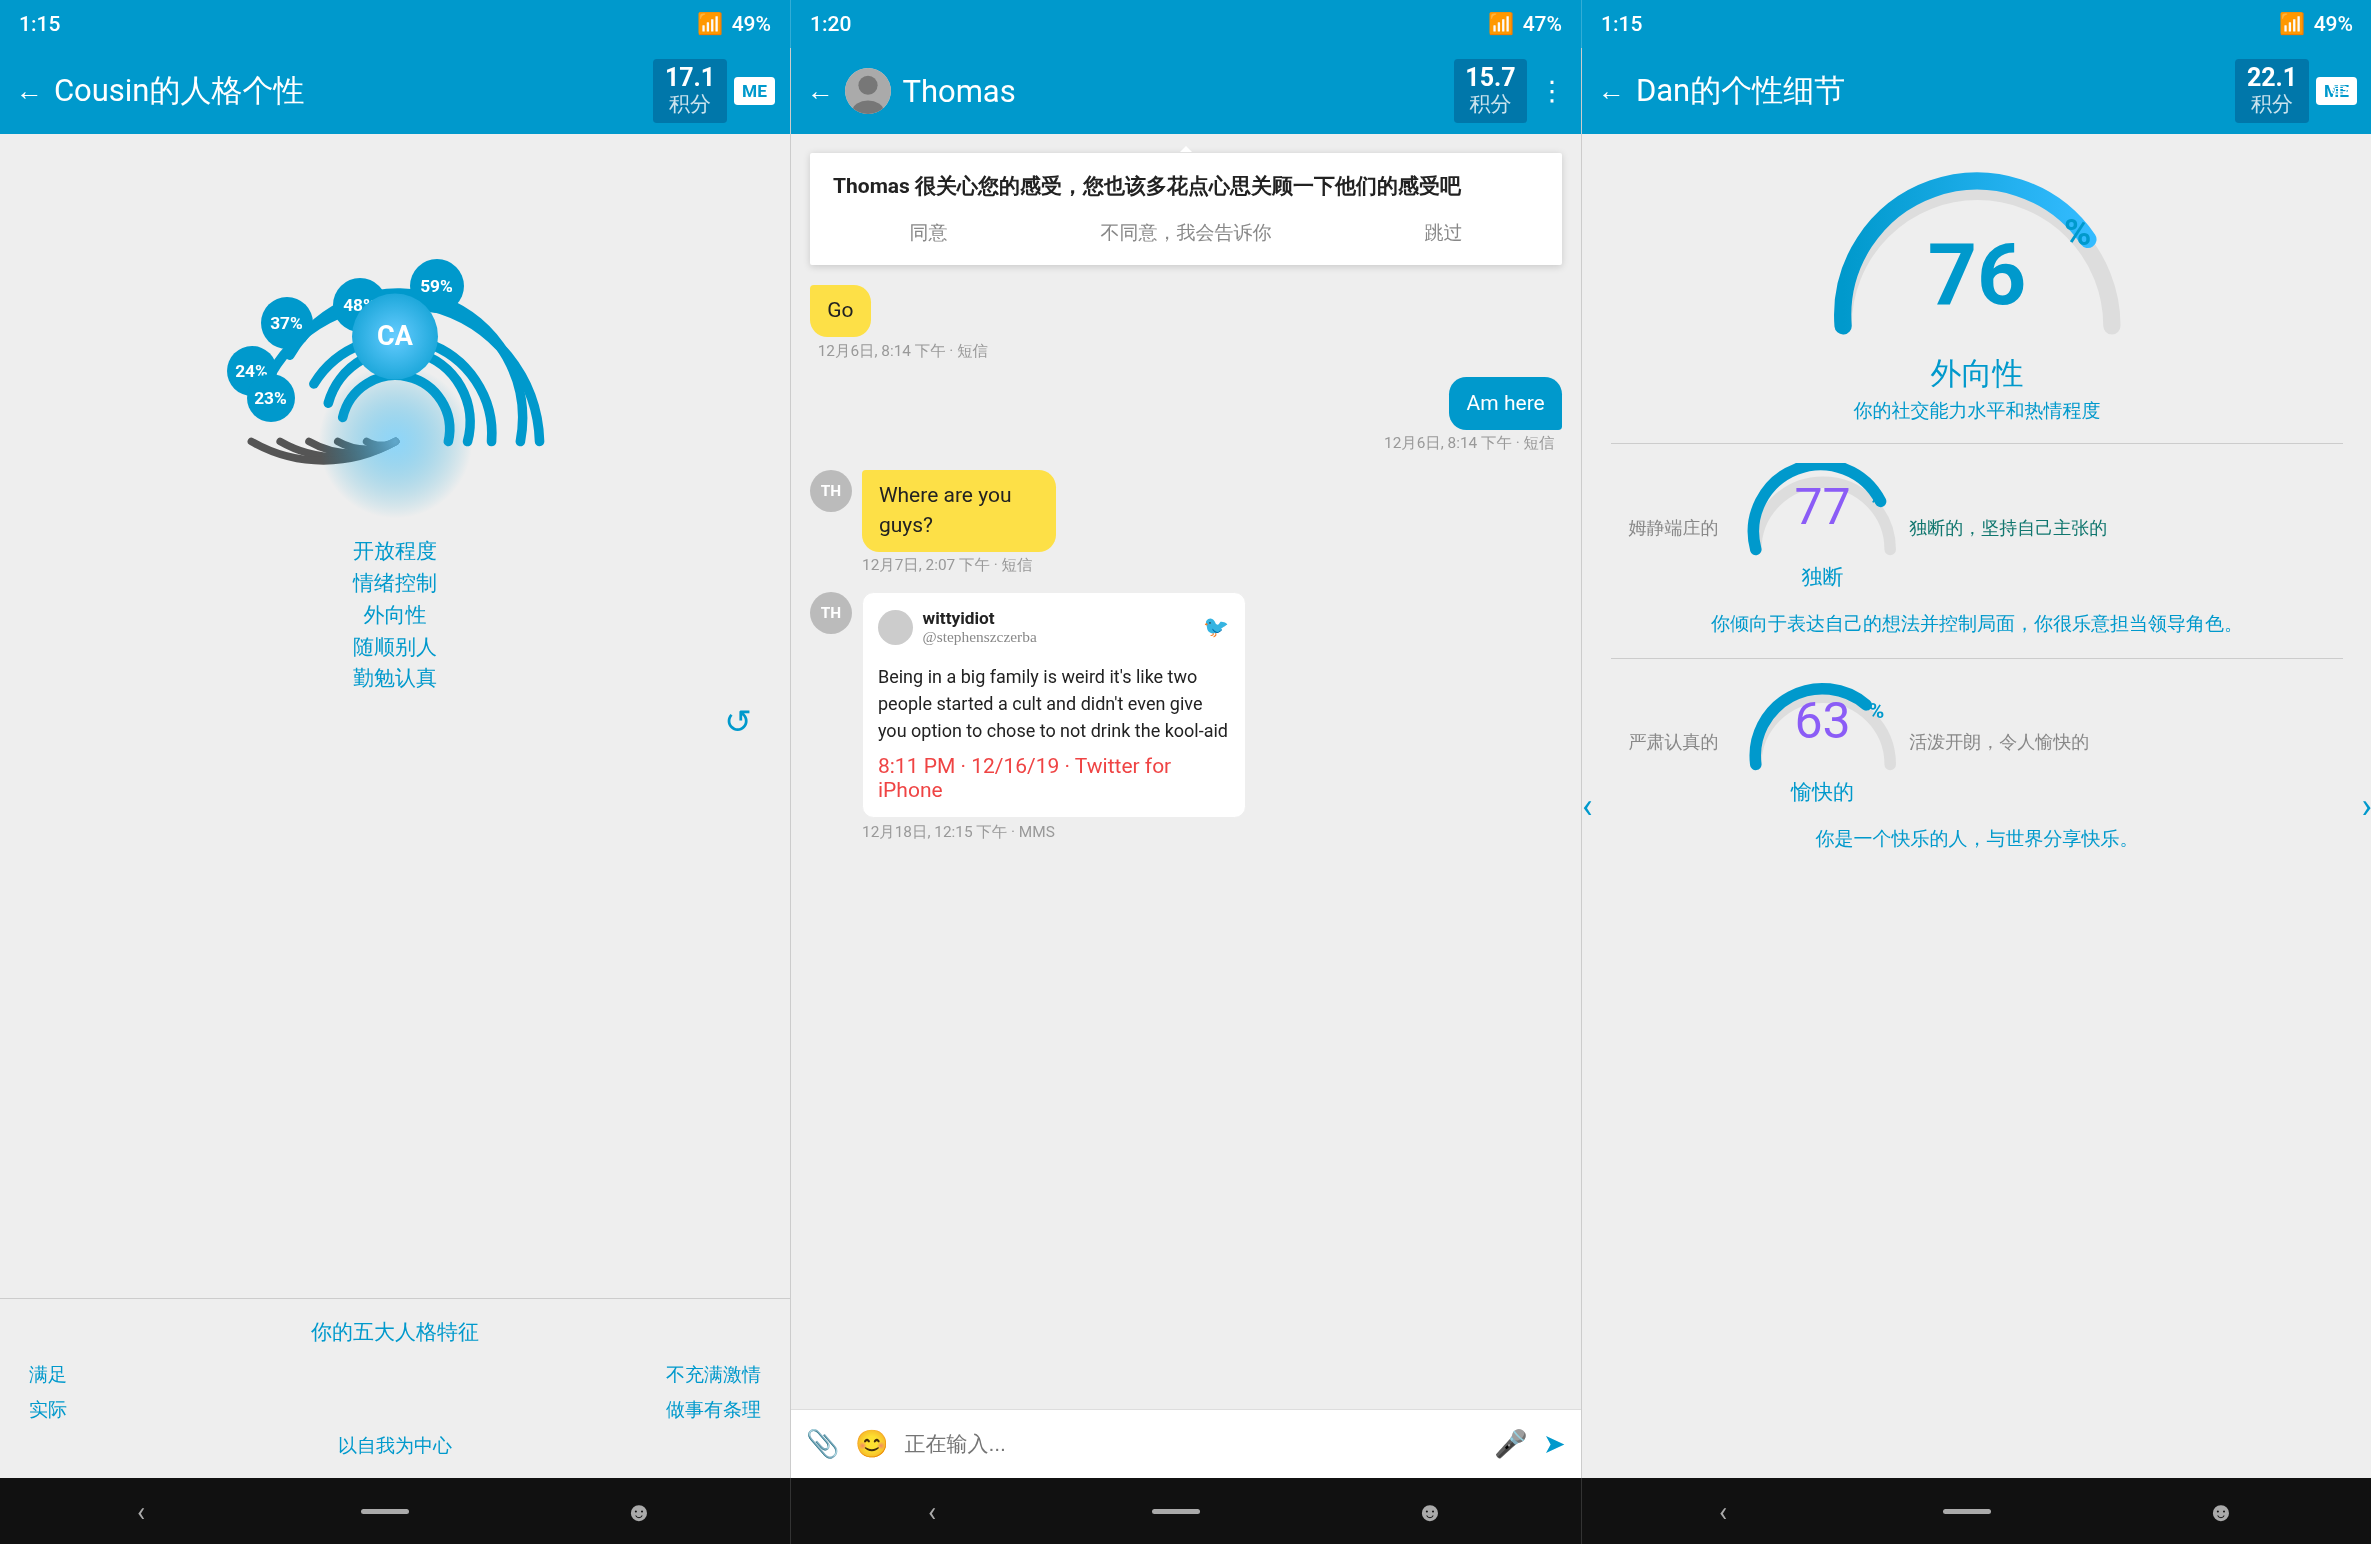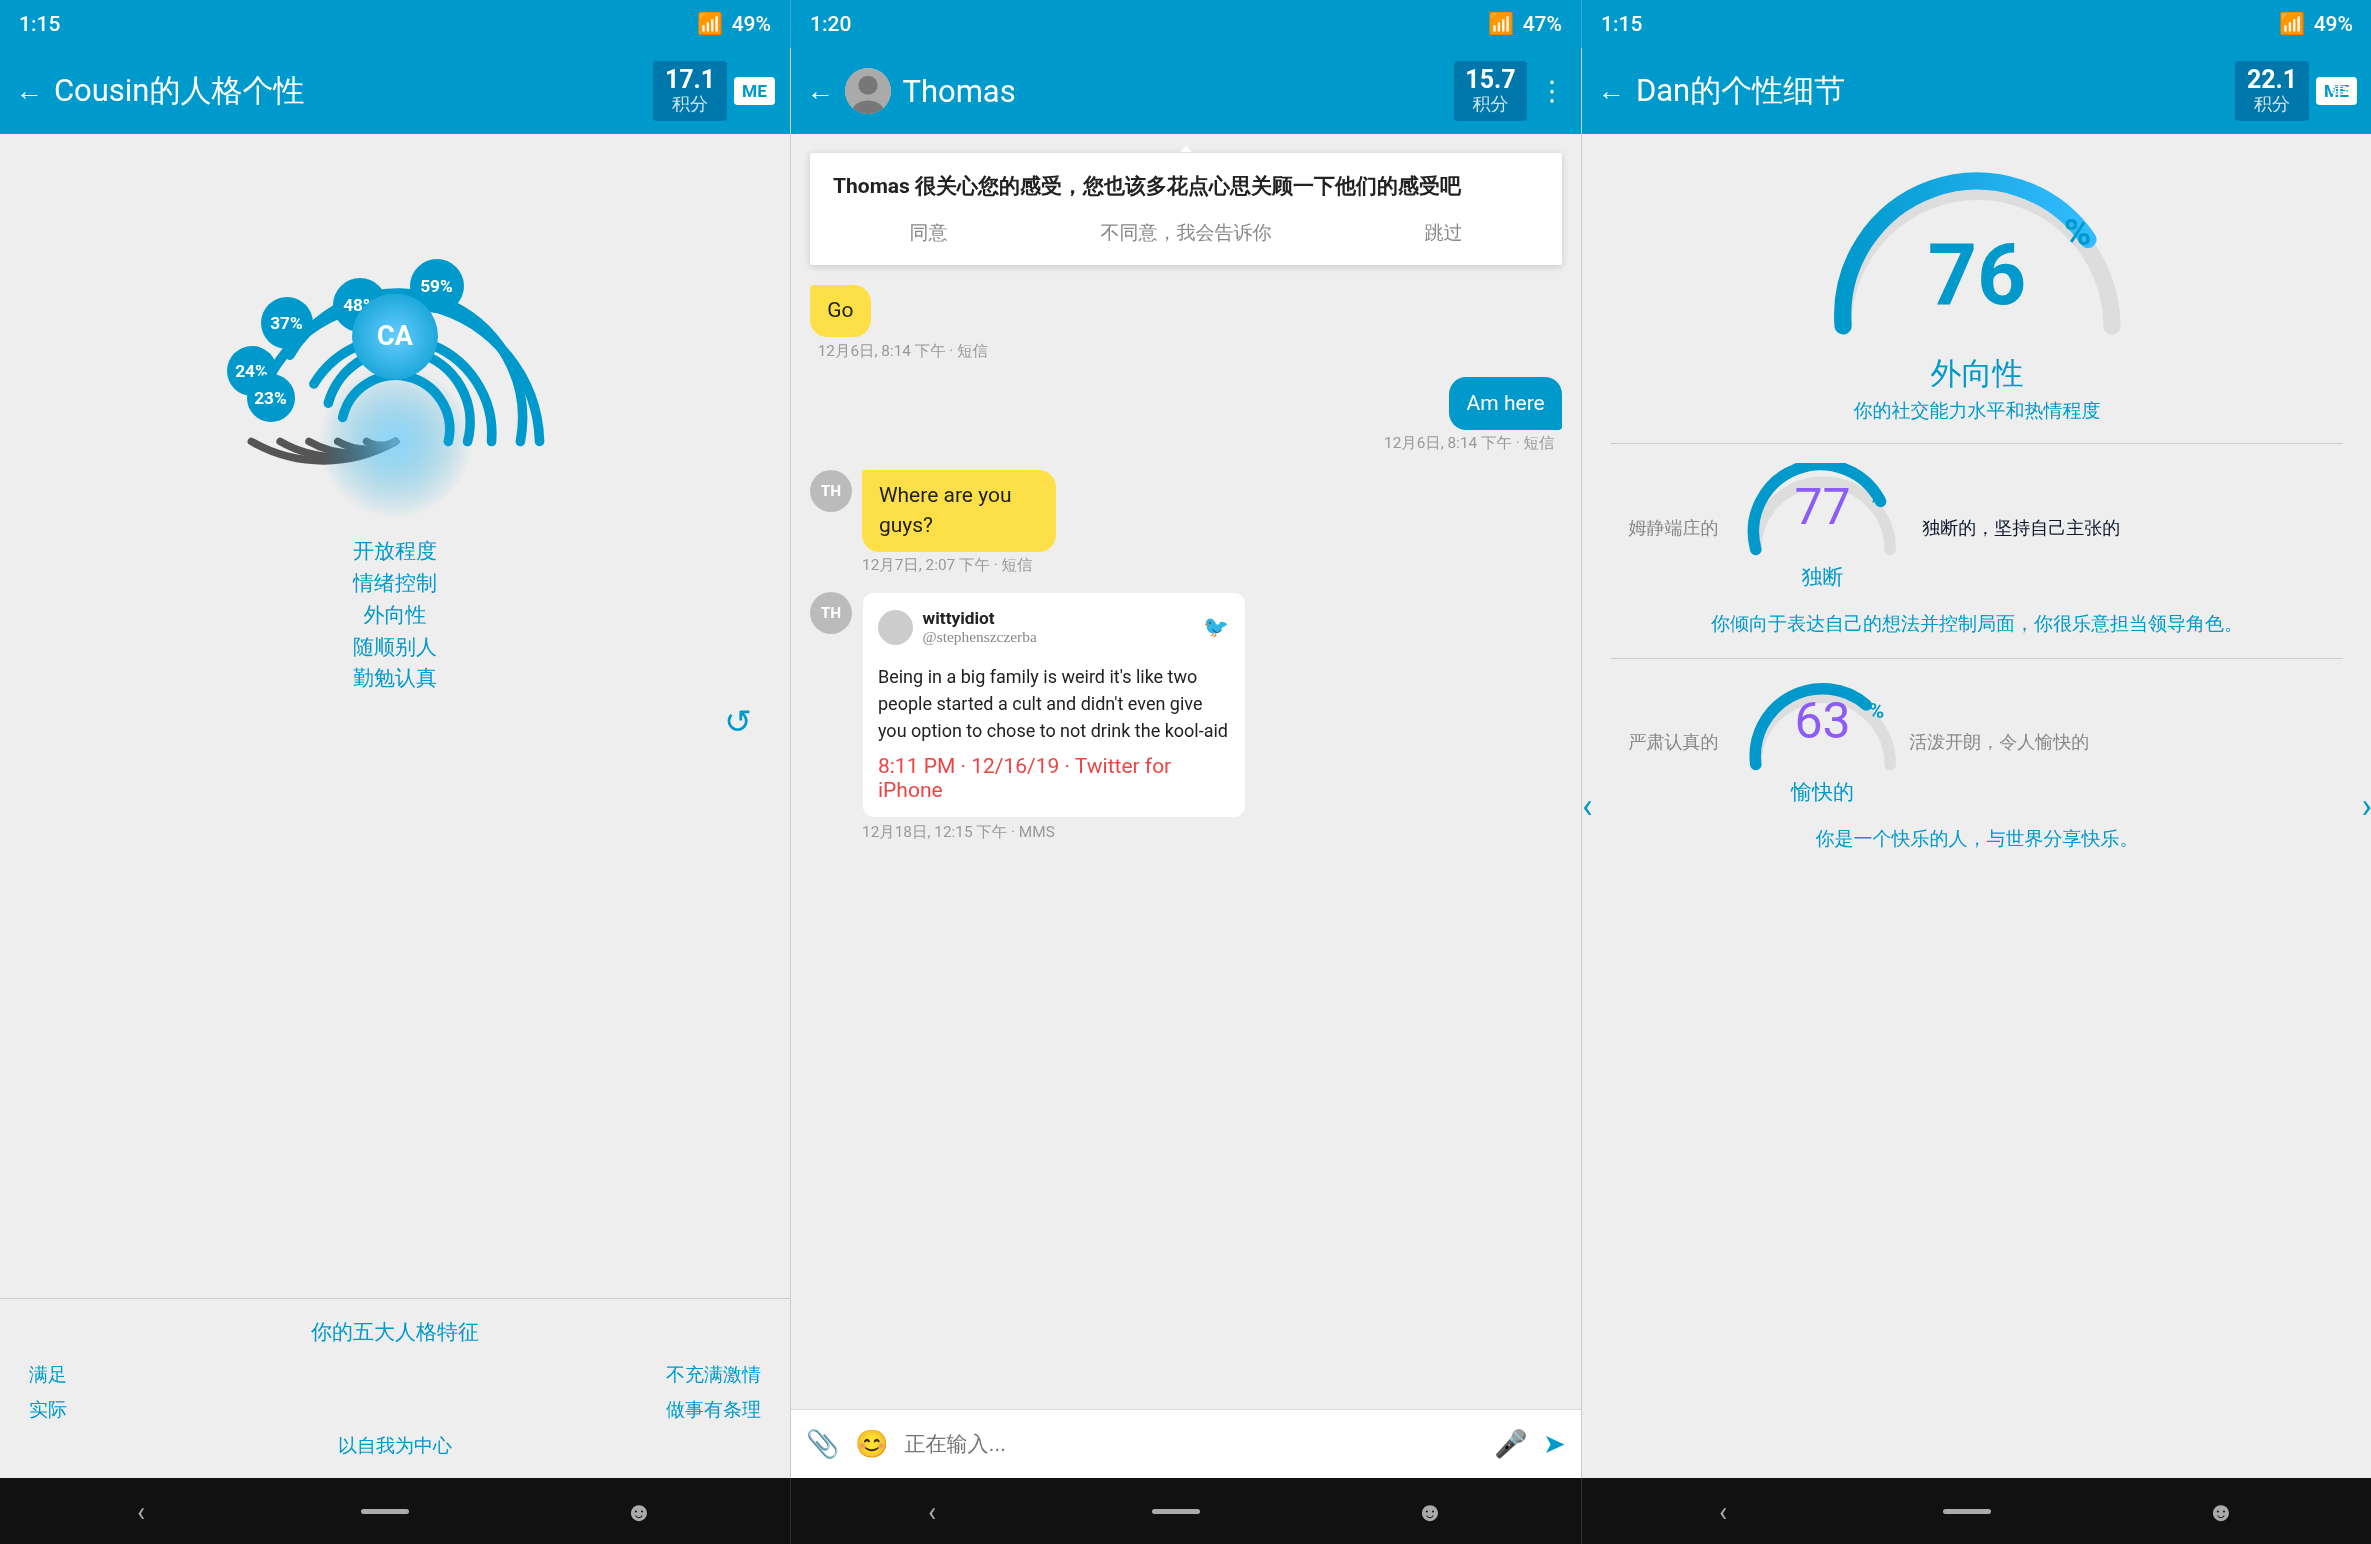--- a/index.html
+++ b/index.html
@@ -99,21 +99,21 @@
       border-radius: 3.8px;
       margin-left: auto;
     }
     .toolbar-score-num {
       font-size: 25px;
       font-weight: bold;
       color: white;
       line-height: 1;
     }
     .toolbar-score-label {
-      font-size: 18px;
+      font-size: 21px;
       color: rgba(255,255,255,0.8);
     }
     .toolbar-me-badge {
       background: white;
       color: #0099cc;
       font-size: 17.3px;
       font-weight: bold;
       padding: 3.8px 7.7px;
       border-radius: 3.8px;
       margin-left: 7.7px;
@@ -806,21 +806,21 @@
           <div class="gauge-small-container">
             <svg width="154" height="96" viewBox="0 0 160 100">
               <path d="M 10 90 A 70 70 0 0 1 150 90" fill="none" stroke="#ddd" stroke-width="12" stroke-linecap="round"></path>
               <path d="M 10 90 A 70 70 0 0 1 140 40" fill="none" stroke="#0099cc" stroke-width="12" stroke-linecap="round"></path>
             </svg>
             <span class="gauge-small-number">77</span>
             <span class="gauge-small-pct">%</span>
           </div>
           <div class="gauge-small-title">独断</div>
         </div>
-        <div class="gauge-row-desc" style="color:#0f172a;margin-left:13px;">独断的，坚持自己主张的</div>
+        <div class="gauge-row-desc" style="color:#0f766e;">独断的，坚持自己主张的</div>
       </div>
       <div class="gauge-desc-full">你倾向于表达自己的想法并控制局面，你很乐意担当领导角色。</div>
 
       <div class="divider"></div>
 
       <div class="gauge-row">
         <div class="gauge-row-desc" style="color:#888;">严肃认真的</div>
         <div class="gauge-col">
           <div class="gauge-small-container">
             <svg width="154" height="96" viewBox="0 0 160 100">

